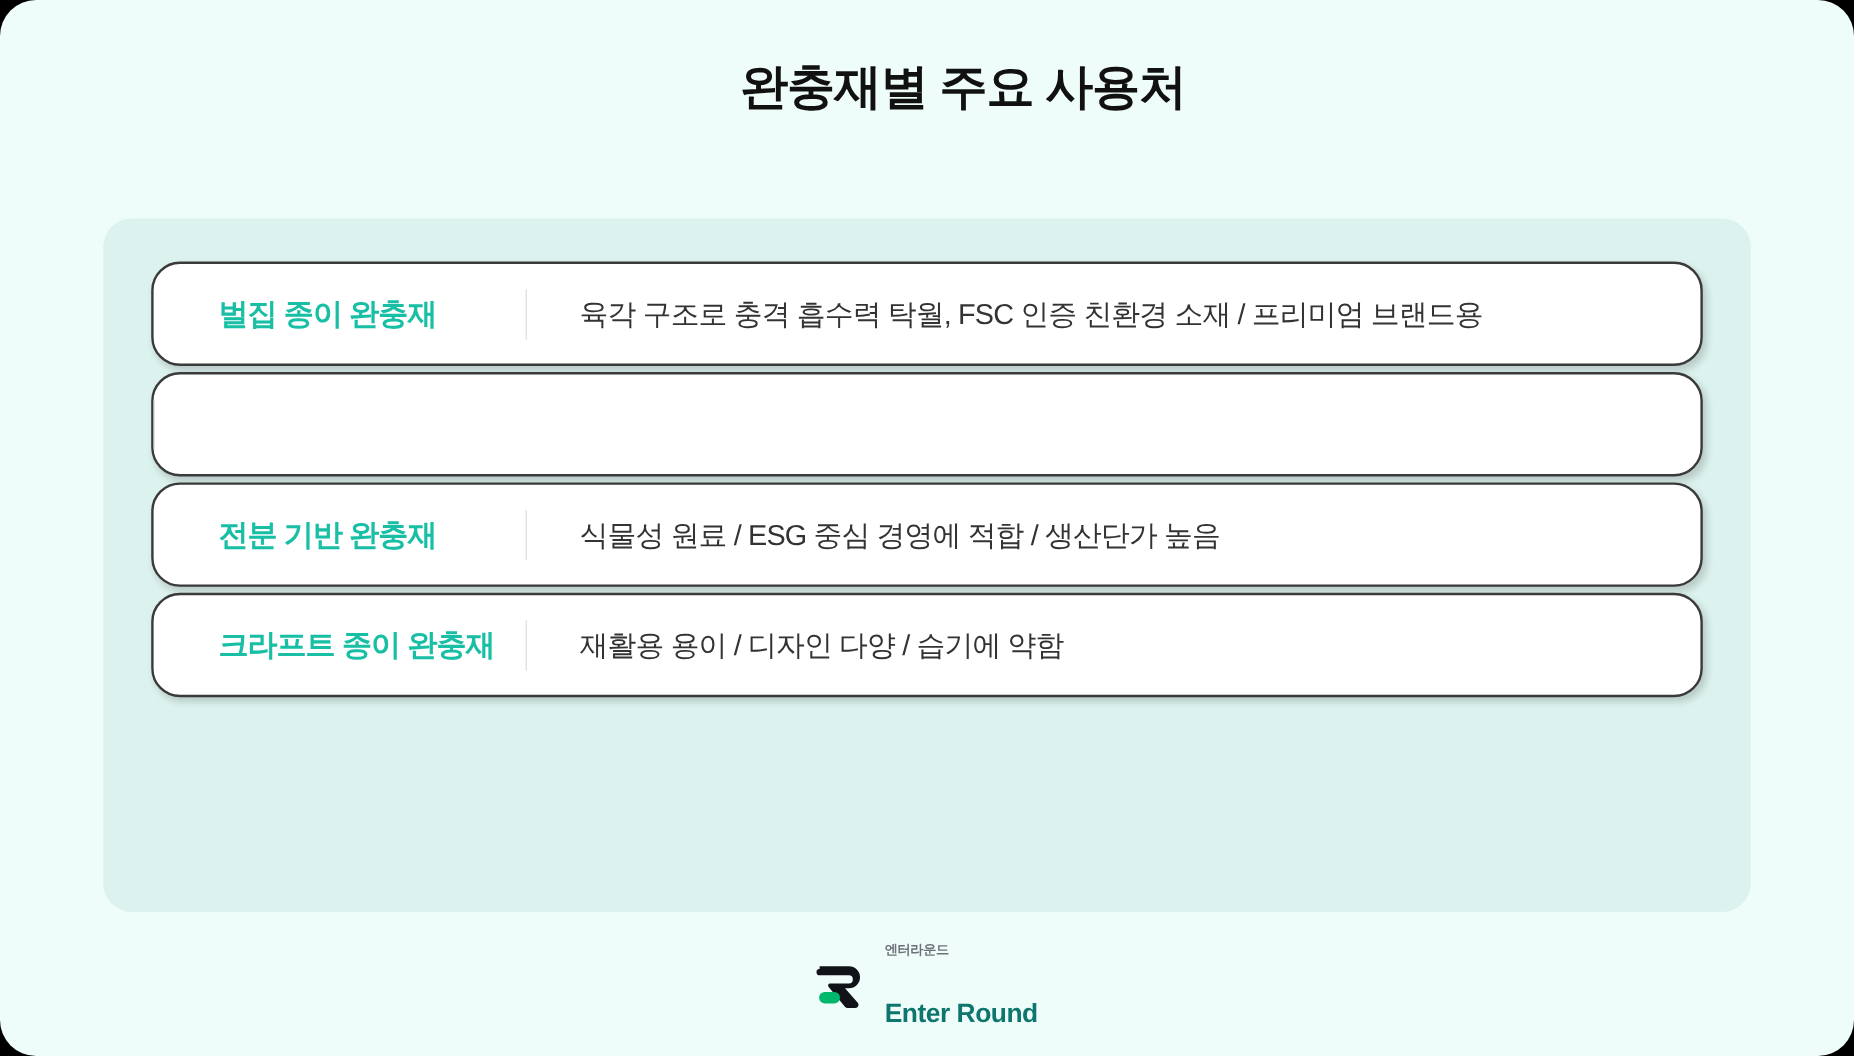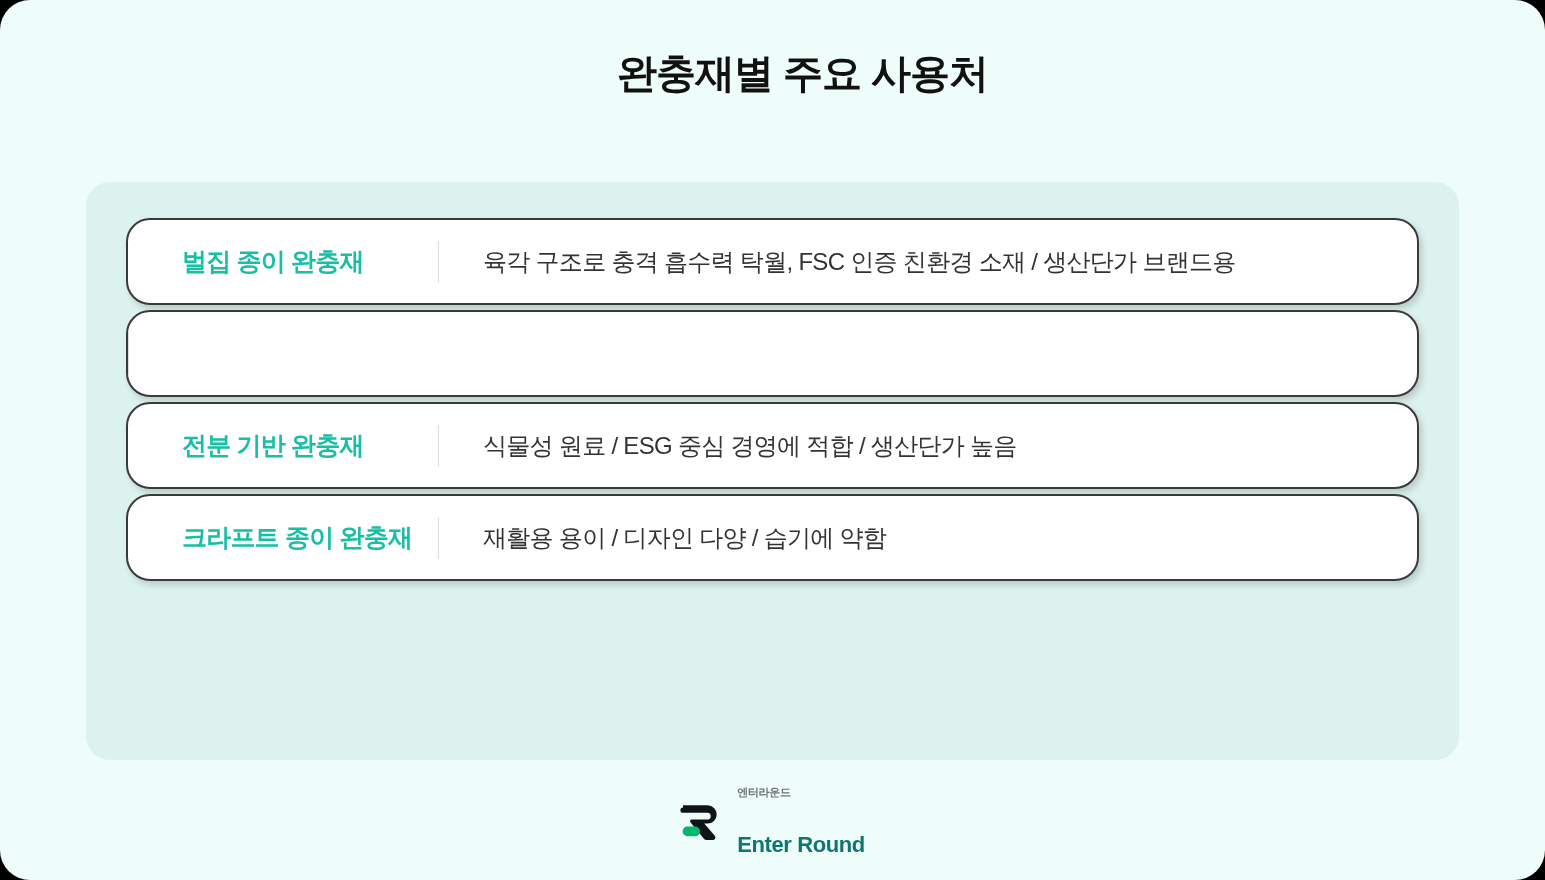--- a/index.html
+++ b/index.html
@@ -143,21 +143,21 @@
 
 <div id="page">
 
   <div class="title">완충재별 주요 사용처</div>
 
   <div class="panel">
 
     <div class="row">
       <div class="row-label">벌집 종이 완충재</div>
       <div class="row-divider"></div>
-      <div class="row-desc">육각 구조로 충격 흡수력 탁월, FSC 인증 친환경 소재 / 생산단가 브랜드용</div>
+      <div class="row-desc">육각 구조로 충격 흡수력 탁월, FSC 인증 친환경 소재 / 프리미엄 브랜드용</div>
     </div>
 
 
     <div class="row">
       <div class="row-divider"></div>
     </div>
 
     <div class="row">
       <div class="row-label">전분 기반 완충재</div>
       <div class="row-divider"></div>

